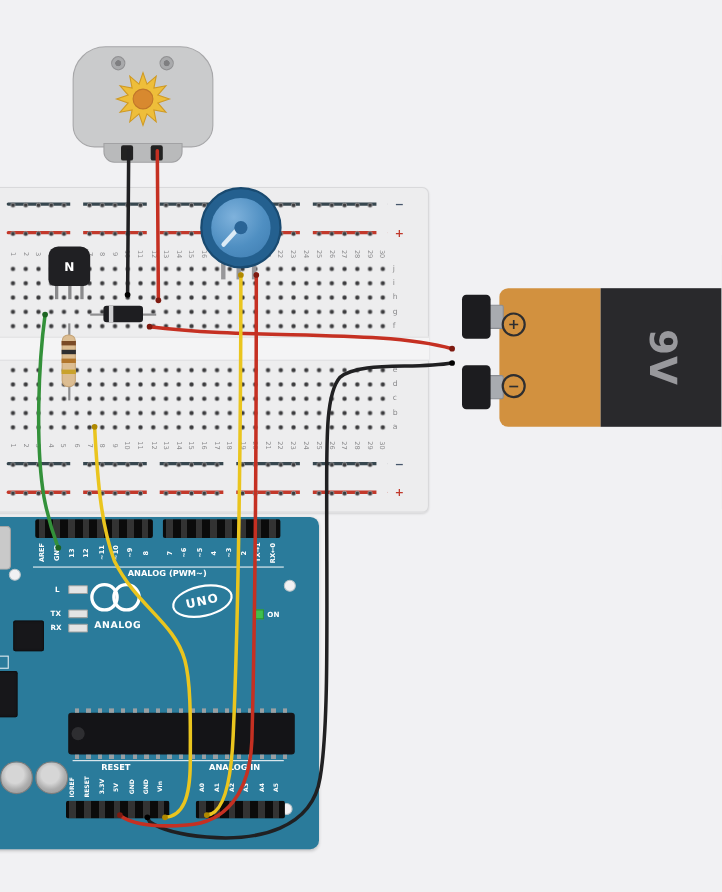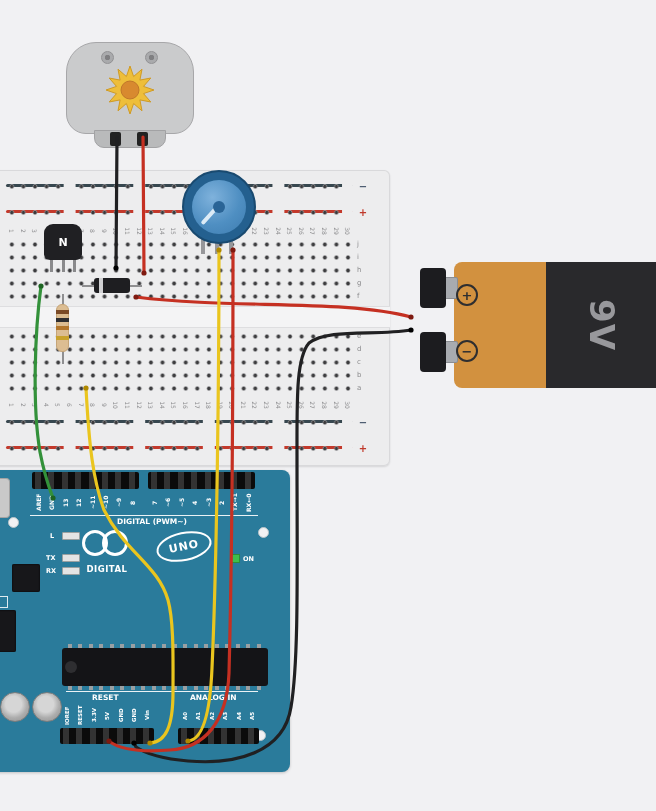--- a/index.html
+++ b/index.html
@@ -225,39 +225,39 @@
         <span>7</span>
         <span>~6</span>
         <span>~5</span>
         <span>4</span>
         <span>~3</span>
         <span>2</span>
         <span>TX→1</span>
         <span>RX←0</span>
       </div>
     <div class="abs wline" style="left:44px;top:45px;width:228px"></div>
-    <div class="abs silk" style="left:118px;top:47px;width:96px;text-align:center;font-size:7.5px">DIGITAL (PWM~)</div>
+    <div class="abs silk" style="left:118px;top:47px;width:96px;text-align:center;font-size:7.5px">ANALOG (PWM~)</div>
 
     <div class="abs mhole" style="left:272px;top:57px"></div>
     <div class="abs mhole" style="left:22px;top:47px"></div>
     <div class="abs mhole" style="left:269px;top:260px"></div>
 
     <div class="abs silk" style="left:64px;top:62px;font-size:6.5px">L</div>
     <div class="abs led-rect" style="left:76px;top:62px"></div>
     <div class="abs silk" style="left:60px;top:84px;font-size:6.5px">TX</div>
     <div class="abs led-rect" style="left:76px;top:84px"></div>
     <div class="abs silk" style="left:60px;top:97px;font-size:6.5px">RX</div>
     <div class="abs led-rect" style="left:76px;top:97px"></div>
 
     <div class="abs" style="left:244px;top:84px;width:10px;height:9px;background:#3fbf4d;border:1px solid #2d8f38"></div>
     <div class="abs silk" style="left:257px;top:85px;font-size:6.5px">ON</div>
 
     <div class="abs logo-circle" style="left:96px;top:60px"></div>
     <div class="abs logo-circle" style="left:116px;top:60px"></div>
-    <div class="abs silk" style="left:90px;top:94px;width:62px;text-align:center;font-size:8.5px;letter-spacing:.5px">DIGITAL</div>
+    <div class="abs silk" style="left:90px;top:94px;width:62px;text-align:center;font-size:8.5px;letter-spacing:.5px">ANALOG</div>
     <div class="abs uno-oval" style="left:170px;top:62px">
         <span>UNO</span>
       </div>
 
     <div class="abs ic" style="left:26px;top:94px;width:28px;height:28px"></div>
     <div class="abs" style="left:6px;top:126px;width:16px;height:12px;border:1px solid rgba(255,255,255,.85)"></div>
     <div class="abs ic" style="left:0;top:140px;width:30px;height:42px"></div>
 
     <div class="abs dip" style="left:76px;top:178px;width:206px;height:38px">
       <div class="abs" style="left:3px;top:13px;width:12px;height:12px;border-radius:50%;background:#2e2e31"></div>

